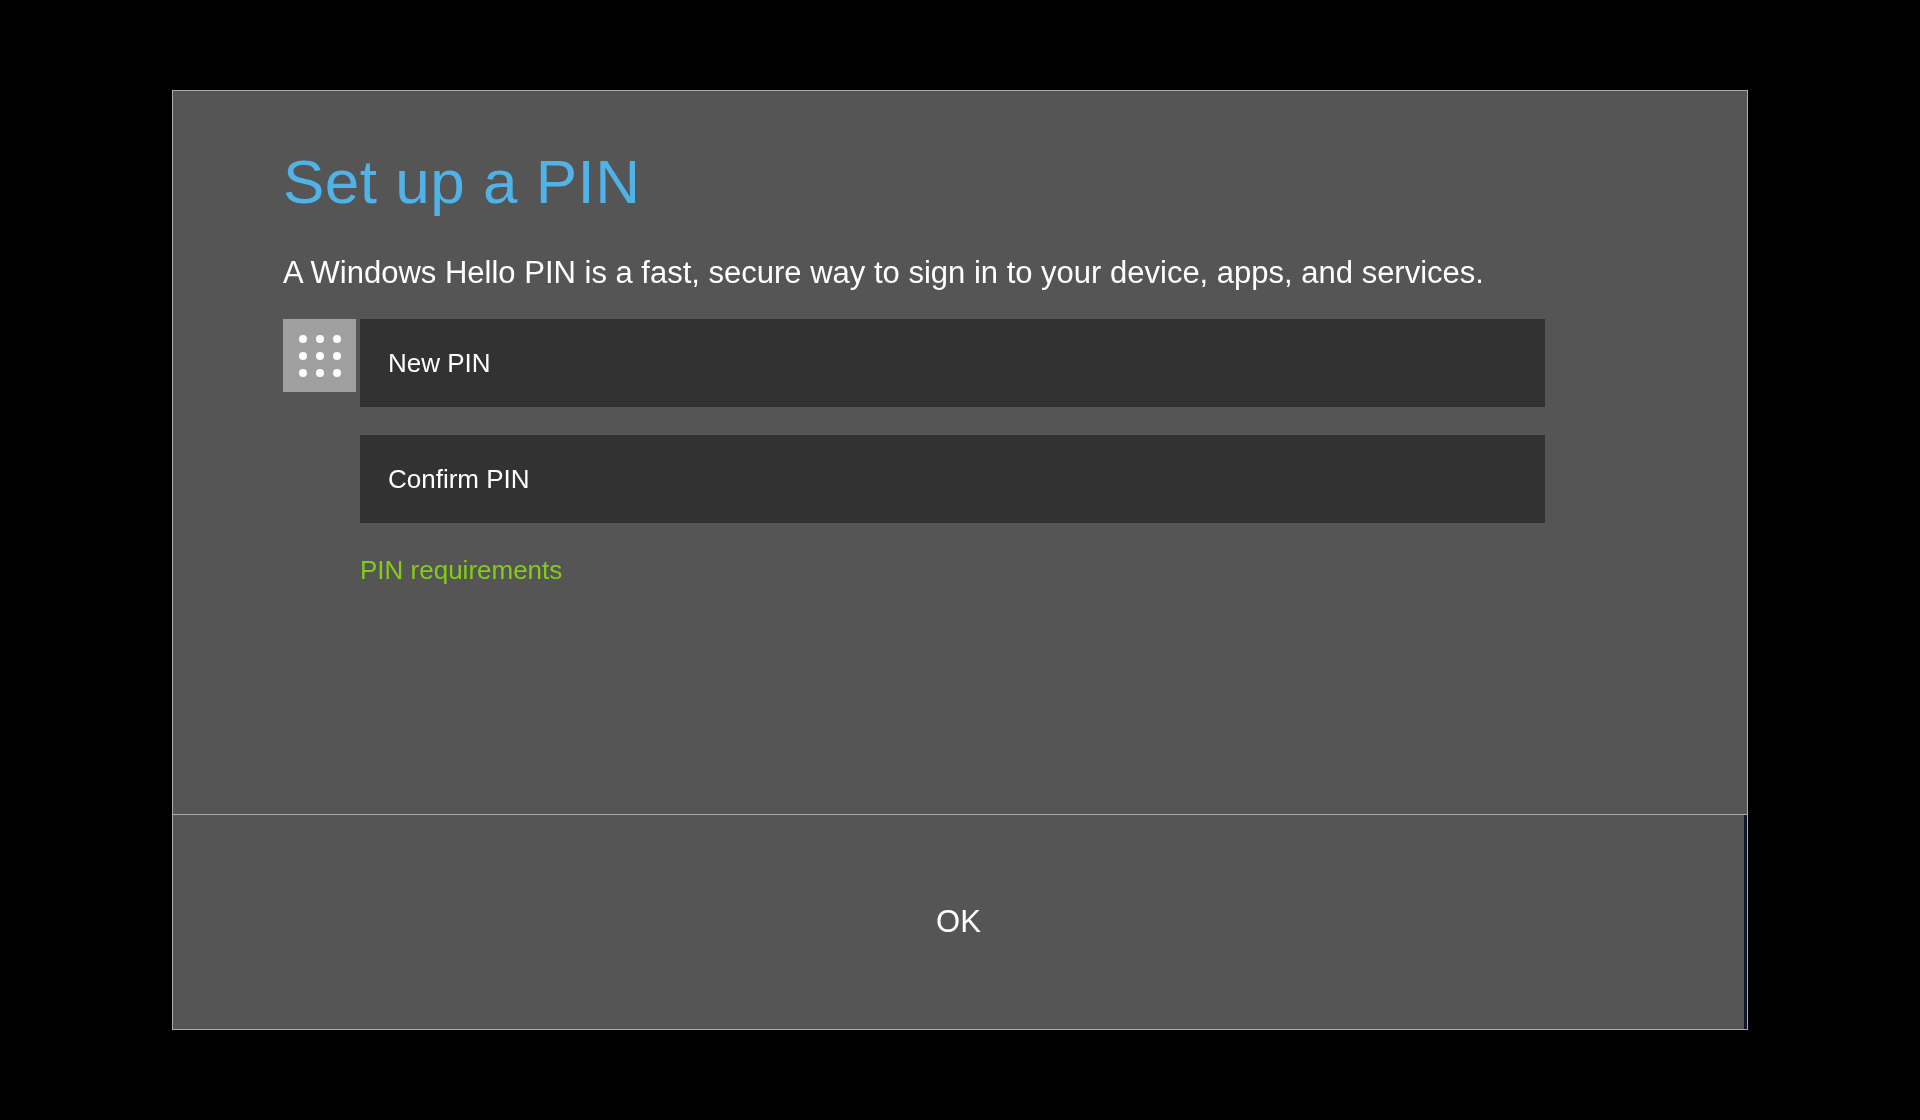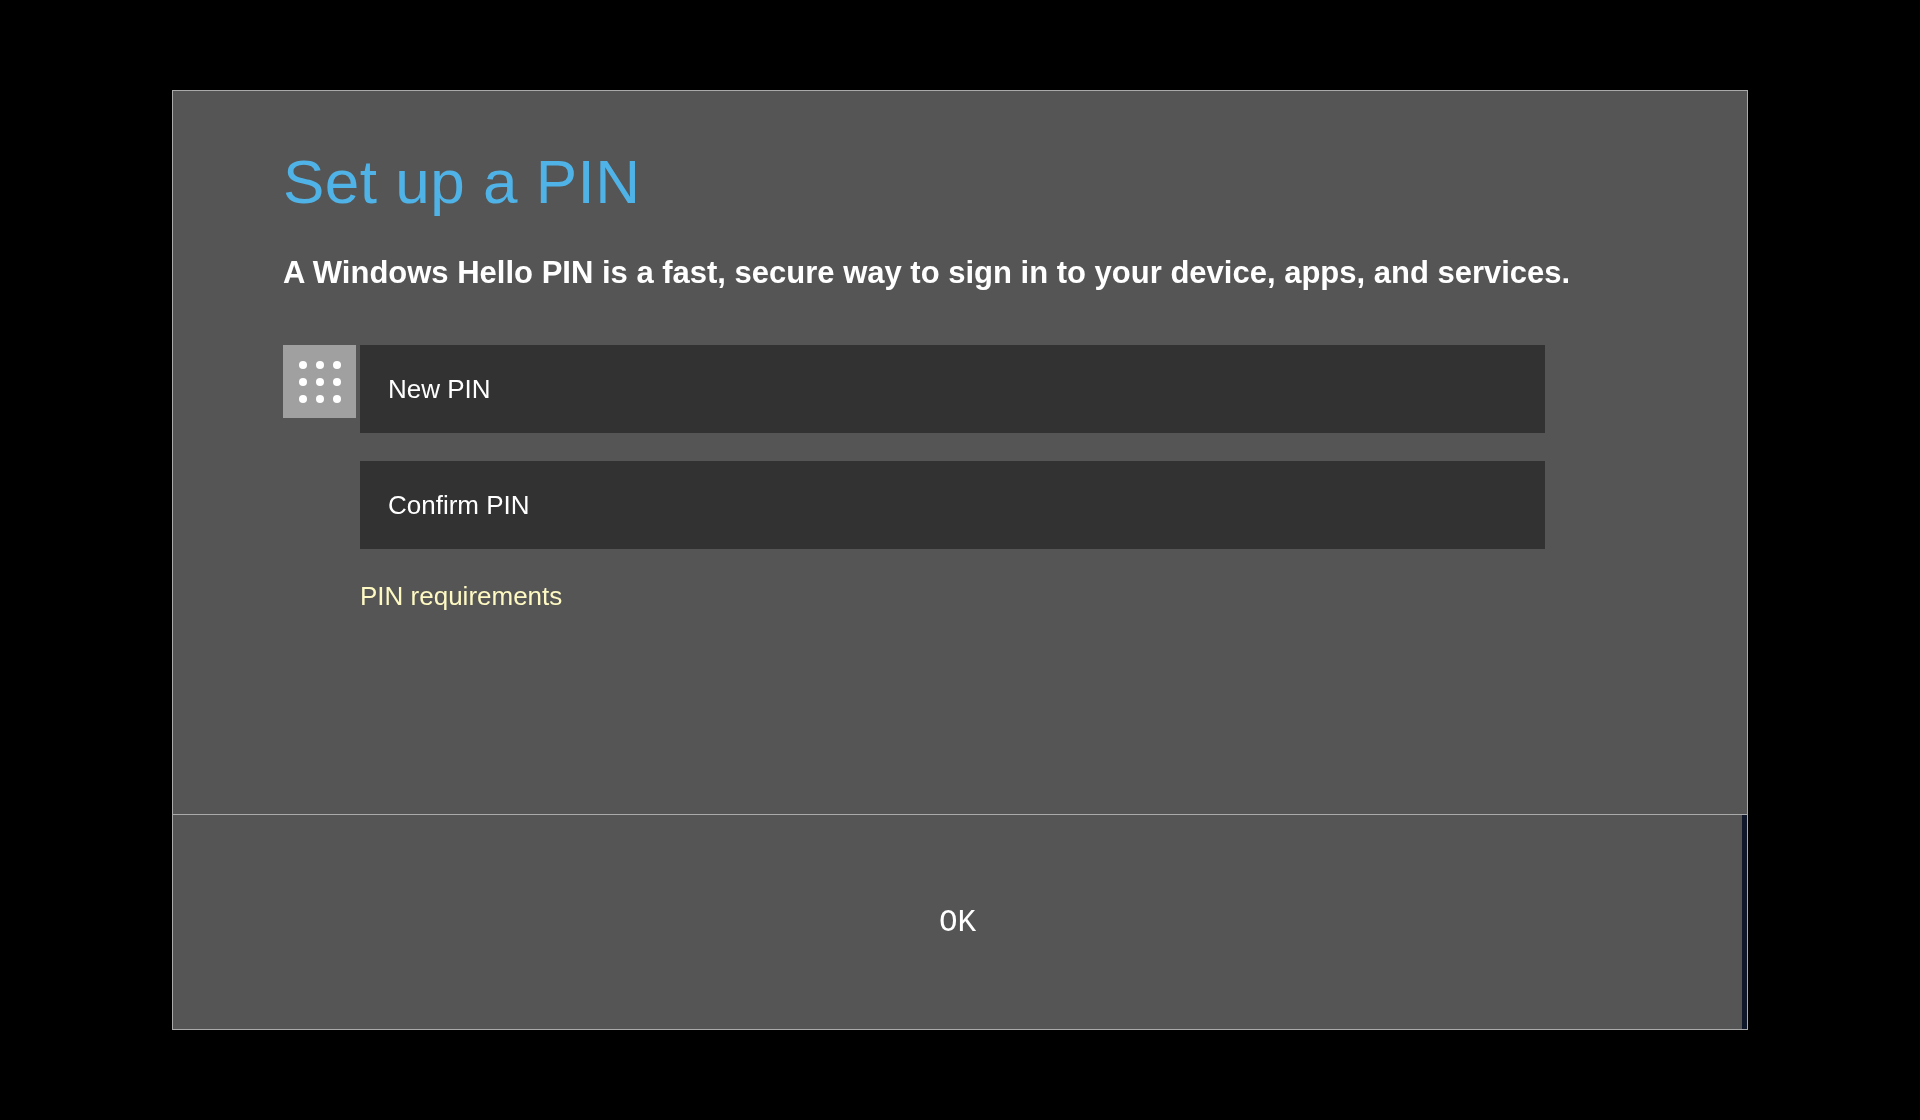--- a/index.html
+++ b/index.html
@@ -35,23 +35,23 @@
     .dialog-title {
       font-size: 62px;
       font-weight: 300;
       color: #4fb3e8;
       margin-bottom: 38px;
       letter-spacing: 0.5px;
     }
     
     .dialog-description {
       font-size: 31px;
-      font-weight: 700;
+      font-weight: 400;
       color: #ffffff;
-      margin-bottom: 54px;
+      margin-bottom: 28px;
     }
     
     .input-section {
       display: flex;
       align-items: flex-start;
       gap: 4px;
     }
     
     .keypad-icon-box {
       width: 73px;
@@ -100,21 +100,21 @@
     .pin-input::placeholder {
       color: #ffffff;
       opacity: 1;
     }
     
     .pin-input + .pin-input {
       margin-top: 28px;
     }
     
     .pin-requirements-link {
-      color: #fef9c3;
+      color: #84cc16;
       font-size: 26px;
       font-weight: 400;
       margin-top: 32px;
       cursor: pointer;
       display: inline-block;
       align-self: flex-start;
     }
     
     .dialog-buttons {
       display: flex;
@@ -130,22 +130,21 @@
       font-size: 31px;
       font-weight: 400;
       font-family: inherit;
       cursor: pointer;
       display: flex;
       align-items: center;
       justify-content: center;
     }
     
     .dialog-button:first-child {
-      border-right: 5px solid #0f172a;
-      font-family: Liberation Mono, monospace;
+      border-right: 3px solid #0f172a;
     }
   </style>
 </head>
 <body>
 
 <div class="dialog">
   <div class="dialog-content">
     <h1 class="dialog-title">Set up a PIN</h1>
     <p class="dialog-description">A Windows Hello PIN is a fast, secure way to sign in to your device, apps, and services.</p>
 

